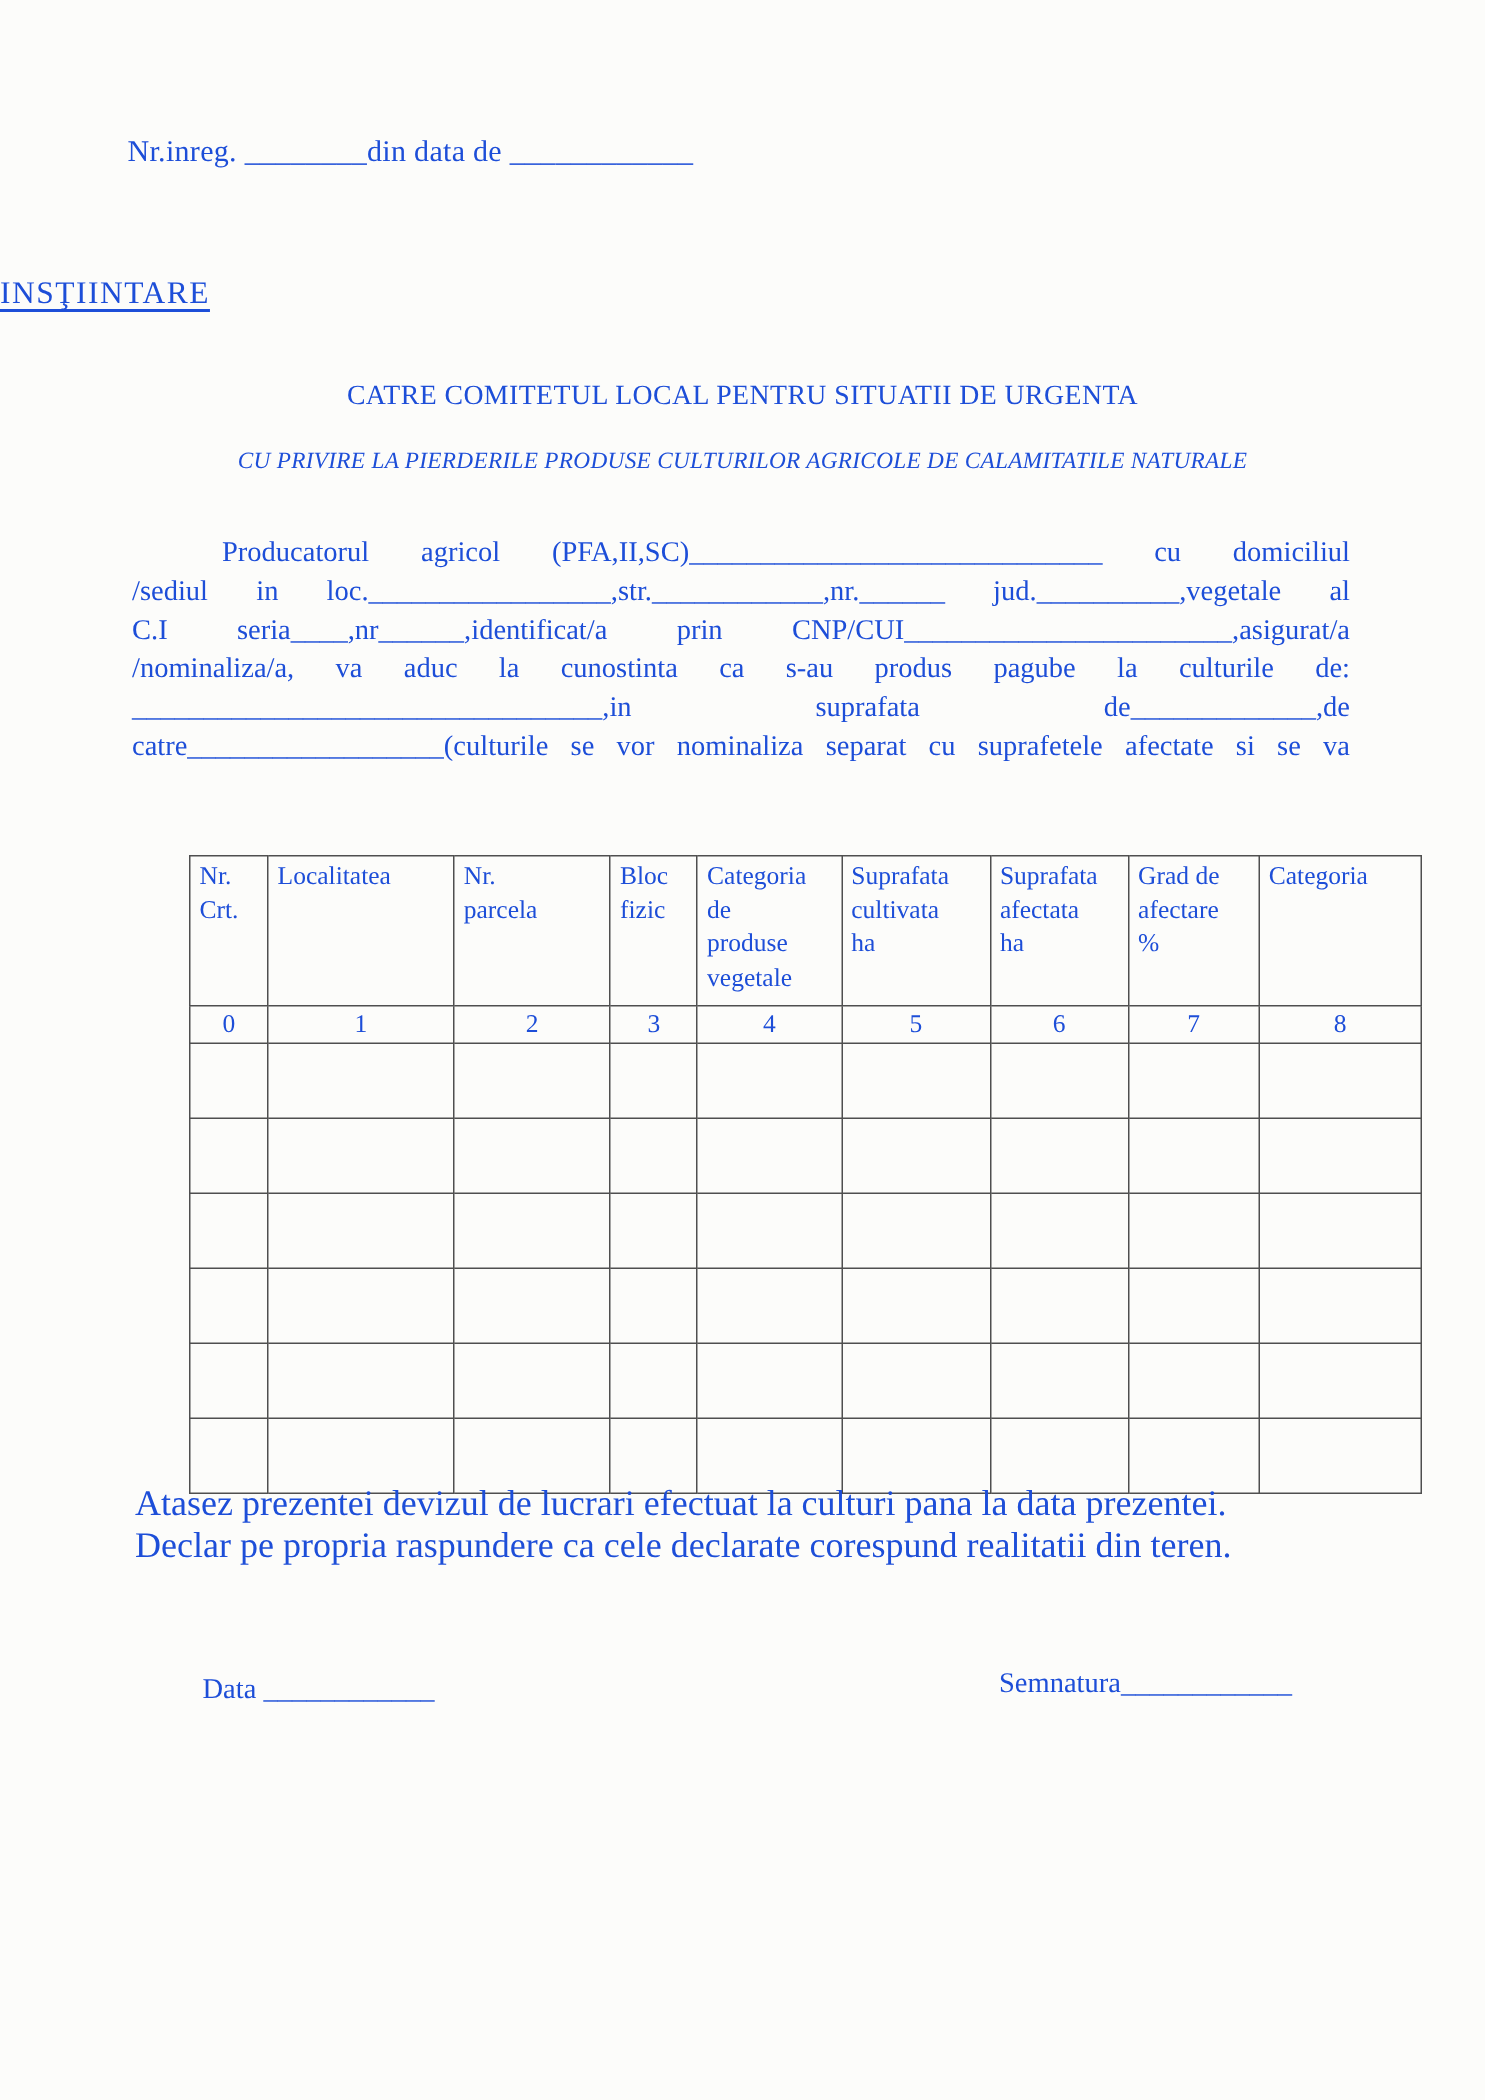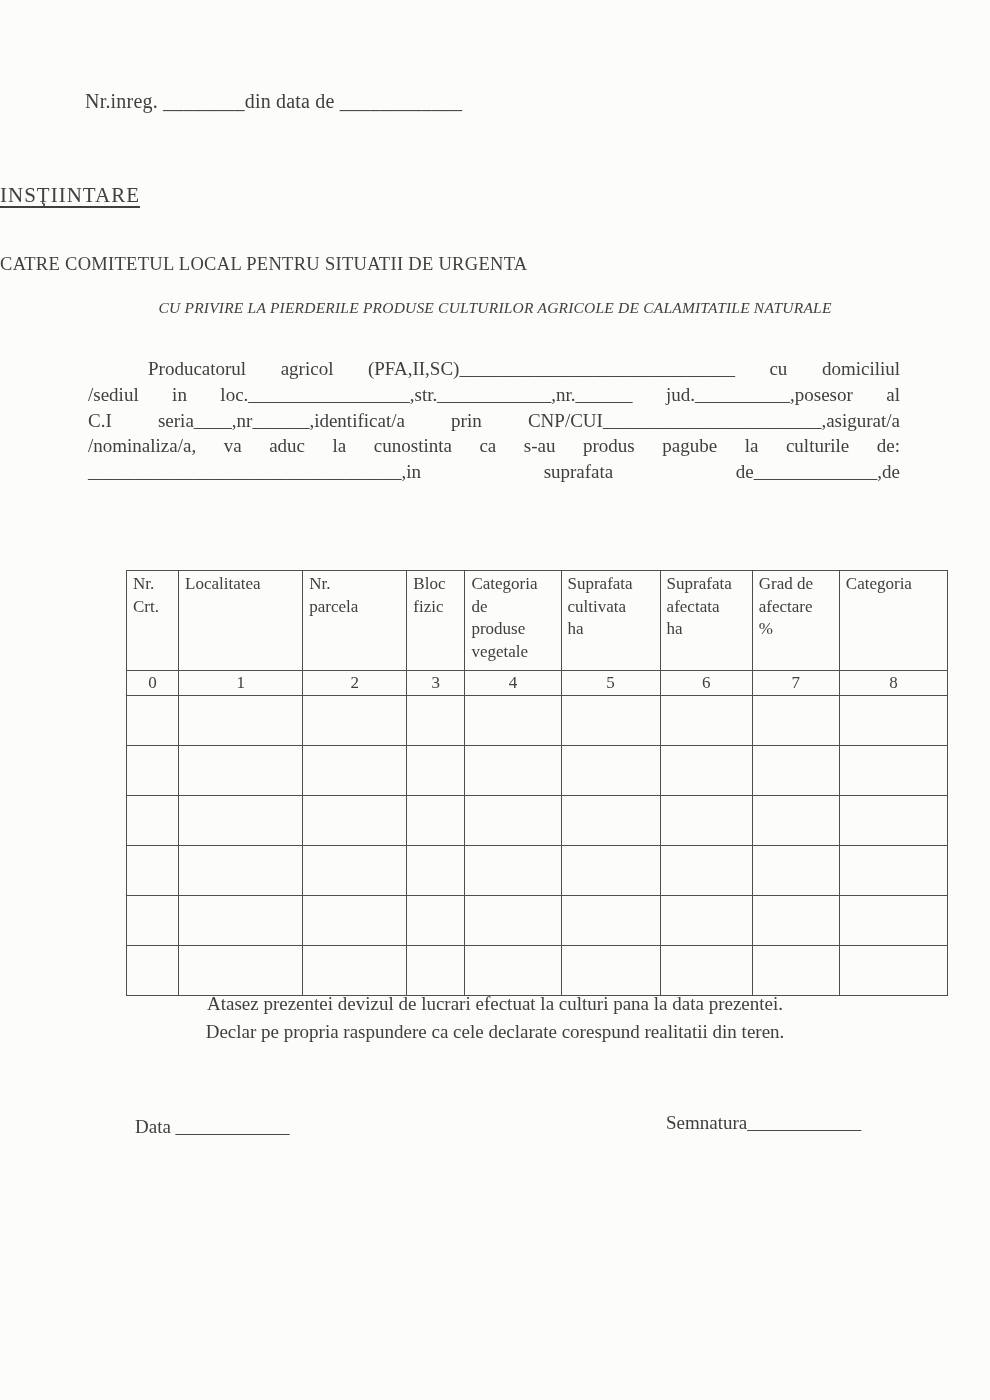--- a/index.html
+++ b/index.html
@@ -3,41 +3,42 @@
 <meta charset="utf-8">
 <style>
   html, body { margin: 0; padding: 0; background: #e8e8e8; }
   .page {
     position: relative;
     width: 990px;
     height: 1400px;
     margin: 0 auto;
     background: #fcfcfa;
     font-family: "Liberation Serif", "DejaVu Serif", serif;
-    color: #404040;
+    color: #1d4ed8;
     overflow: hidden;
   }
   .abs { position: absolute; }
 
   #reg-line {
     top: 90px; left: 85px;
     font-size: 20px;
     letter-spacing: 0.2px;
   }
   #form-title {
     top: 183px; left: 0; width: 100%;
     font-size: 21px;
     letter-spacing: 1px;
   }
   #form-title span {
     text-decoration: underline;
     text-underline-offset: 4px;
   }
   #addressee-heading {
     top: 254px; left: 0; width: 100%;
+    text-align: center;
     font-size: 18.5px;
     letter-spacing: 0.3px;
   }
   #subject-heading {
     top: 299px; left: 0; width: 100%;
     text-align: center;
     font-size: 15.5px;
     letter-spacing: 0.2px;
     font-style: italic;
   }
@@ -77,22 +78,21 @@
   tr.index-row td {
     height: 22px;
     text-align: center;
     padding: 0 2px;
     line-height: 24px;
   }
   tr.empty-row td { height: 45px; }
 
   #notes {
     top: 990px; left: 90px; width: 810px;
-    text-align: center;
-    font-size: 19px;
+    font-size: 24px;
     line-height: 27.5px;
   }
   #date-line {
     top: 1116px; left: 135px;
     font-size: 19px;
   }
   #signature-line {
     top: 1112px; left: 666px;
     font-size: 19px;
   }
@@ -107,24 +107,25 @@
   <div class="abs" id="form-title">
     <span>INSŢIINTARE</span>
   </div>
 
   <div class="abs" id="addressee-heading">CATRE COMITETUL LOCAL PENTRU SITUATII DE URGENTA</div>
 
   <div class="abs" id="subject-heading">CU PRIVIRE LA PIERDERILE PRODUSE CULTURILOR AGRICOLE DE CALAMITATILE NATURALE</div>
 
   <div class="abs" id="paragraph">
     <div class="para-line first">Producatorul agricol (PFA,II,SC)_____________________________ cu domiciliul</div>
-    <div class="para-line">/sediul in loc._________________,str.____________,nr.______ jud.__________,posesor al</div>
+    <div class="para-line">/sediul in loc._________________,str.____________,nr.______ jud.__________,vegetale al</div>
     <div class="para-line">C.I seria____,nr______,identificat/a prin CNP/CUI_______________________,asigurat/a</div>
     <div class="para-line">/nominaliza/a, va aduc la cunostinta ca s-au produs pagube la culturile de:</div>
     <div class="para-line">_________________________________,in suprafata de_____________,de</div>
+    <div class="para-line">catre__________________(culturile se vor nominaliza separat cu suprafetele afectate si se va</div>
   </div>
 
   <div class="abs" id="losses-table">
     <table>
       <colgroup>
         <col style="width:52px">
           <col style="width:124px">
           <col style="width:104px">
         <col style="width:58px">
           <col style="width:96px">

